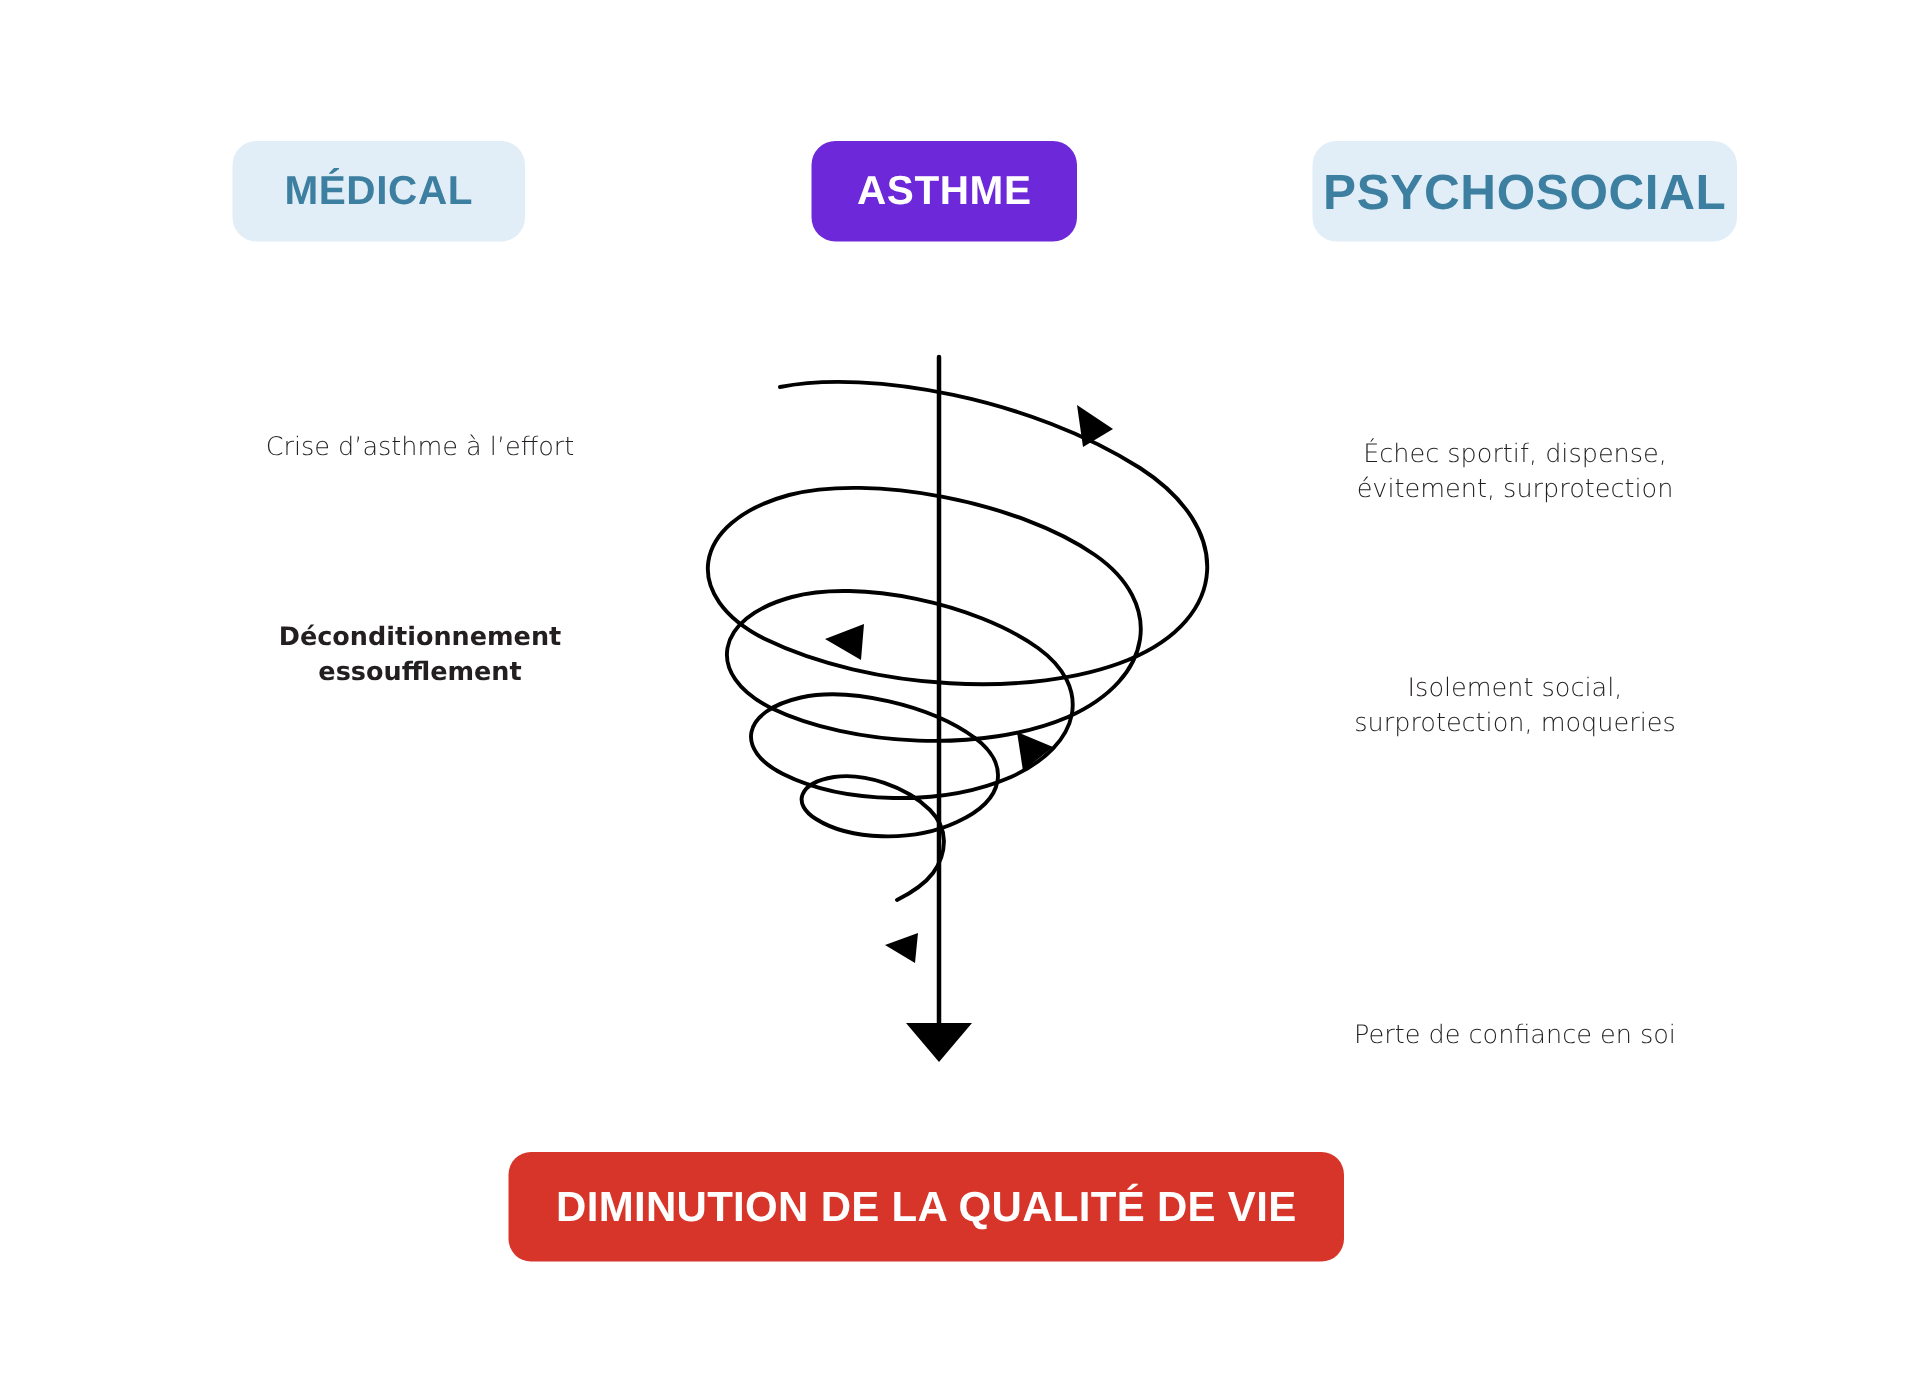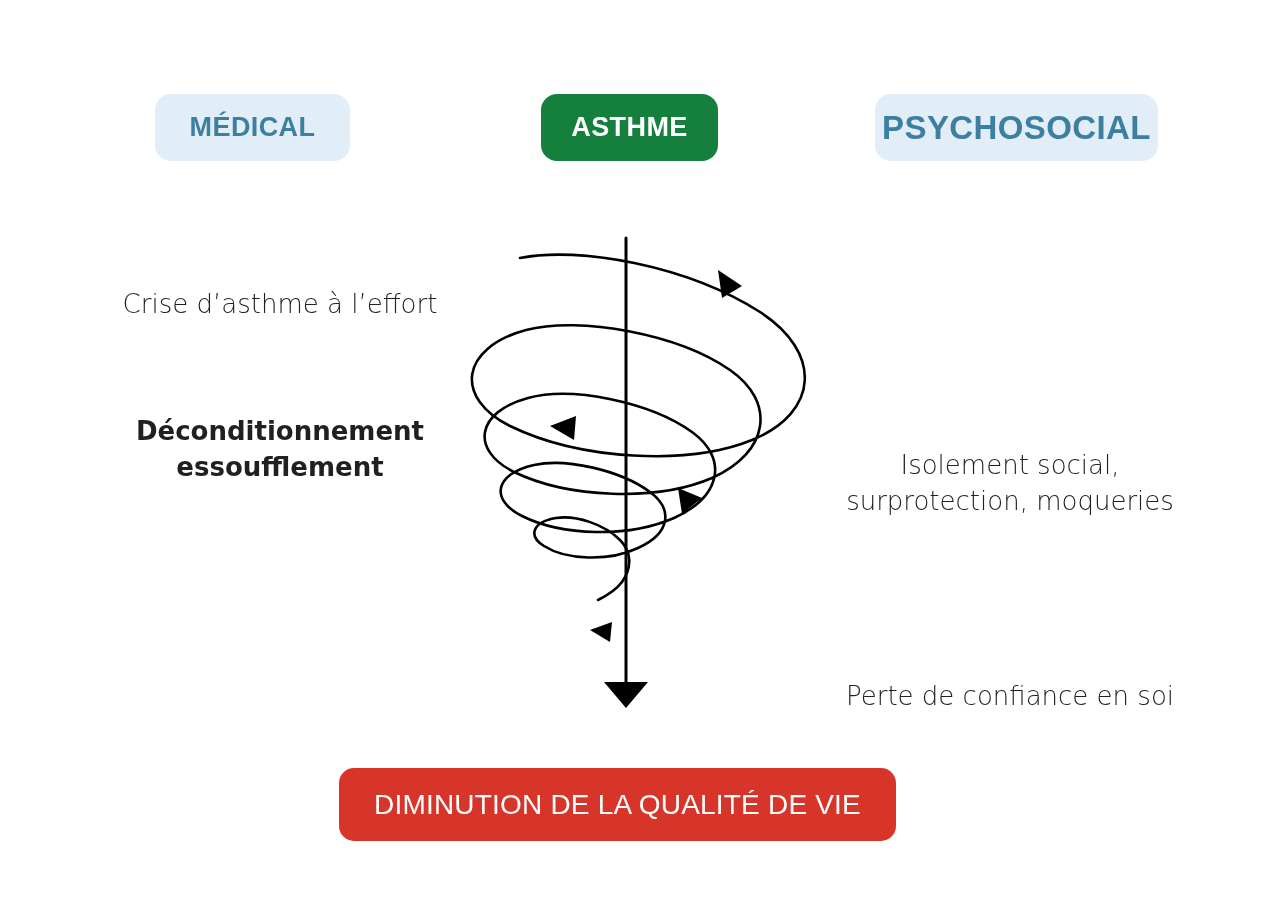--- a/index.html
+++ b/index.html
@@ -45,21 +45,21 @@
   .pill-medical .pill-label {
     color: #3d7fa0;
     font-size: 27px;
   }
 
   .pill-asthme {
     left: 541px;
     top: 94px;
     width: 177px;
     height: 67px;
-    background: #15803d;
+    background: #6d28d9;
   }
   .pill-asthme .pill-label {
     color: #ffffff;
     font-size: 27px;
   }
 
   .pill-psychosocial {
     left: 875px;
     top: 94px;
     width: 283px;
@@ -70,21 +70,21 @@
     color: #3d7fa0;
     font-size: 33px;
   }
 
   
   .item {
     position: absolute;
     color: #231f20;
     font-family: "DejaVu Sans", sans-serif;
     font-weight: 300;
-    font-size: 26px;
+    font-size: 17px;
     line-height: 1.38;
     text-align: center;
     white-space: pre-line;
   }
   .col-left  { left: 60px;  width: 440px; }
   .col-right { left: 790px; width: 440px; }
 
   .item-l1 { top: 287px; }
   .item-l2 { top: 414px; font-weight: bold; }
   .item-l3 { top: 561px; }
@@ -111,21 +111,21 @@
     height: 73px;
     background: #d8352a;
     border-radius: 15px;
     display: flex;
     align-items: center;
     justify-content: center;
   }
   .banner-label {
     color: #ffffff;
     font-size: 28px;
-    font-weight: normal;
+    font-weight: bold;
     letter-spacing: 0.2px;
     white-space: nowrap;
   }
 </style>
 </head>
 <body>
 
 <div class="canvas">
 
   <div class="pill pill-medical">
@@ -137,20 +137,22 @@
   </div>
 
   <div class="pill pill-psychosocial">
     <span class="pill-label">PSYCHOSOCIAL</span>
   </div>
 
   <div class="item col-left item-l1">Crise d’asthme à l’effort</div>
   <div class="item col-left item-l2">Déconditionnement
 essoufflement</div>
 
+  <div class="item col-right item-r1">Échec sportif, dispense,
+évitement, surprotection</div>
   <div class="item col-right item-r2">Isolement social,
 surprotection, moqueries</div>
   <div class="item col-right item-r3">Perte de confiance en soi</div>
 
   <svg class="spiral" viewBox="0 0 420 500">
     <g fill="none" stroke="#000000" stroke-width="2.6" stroke-linecap="round">
 
       <path d="
         M 90,28
         C 150,16 258,36 330,82

